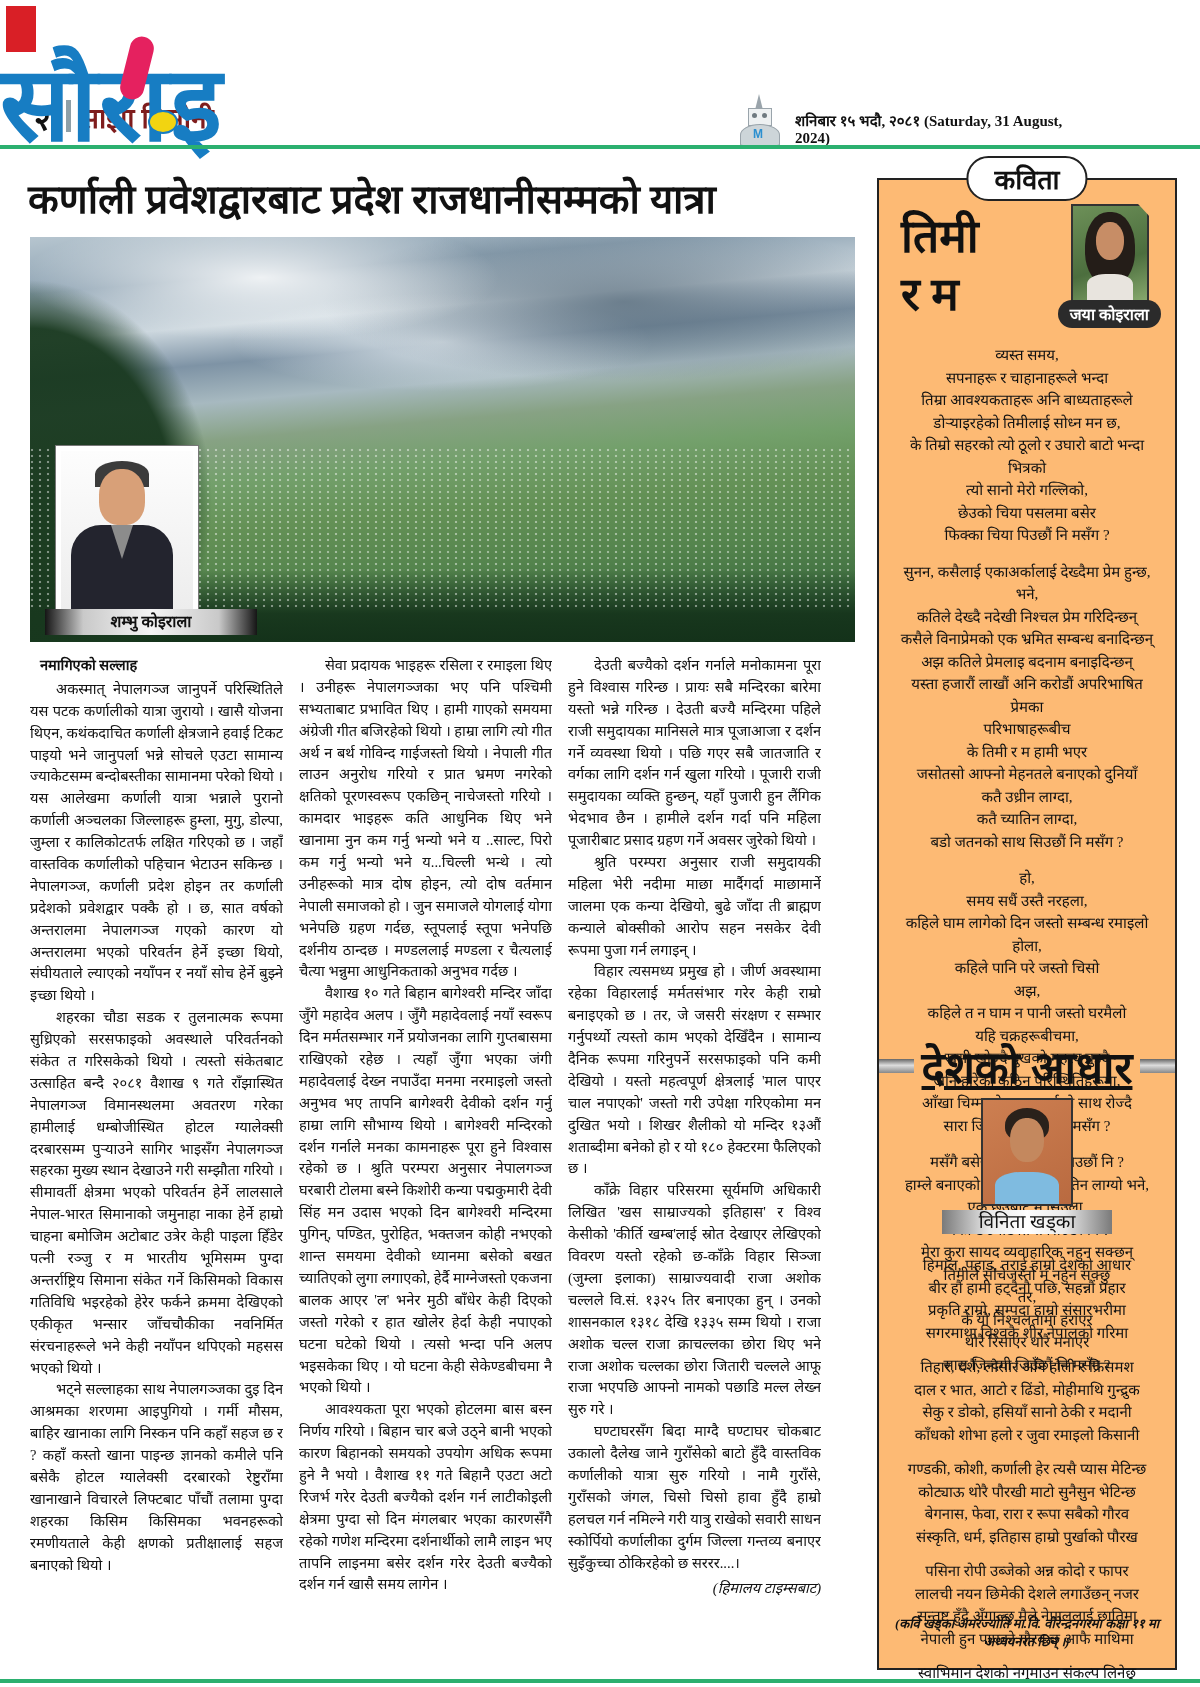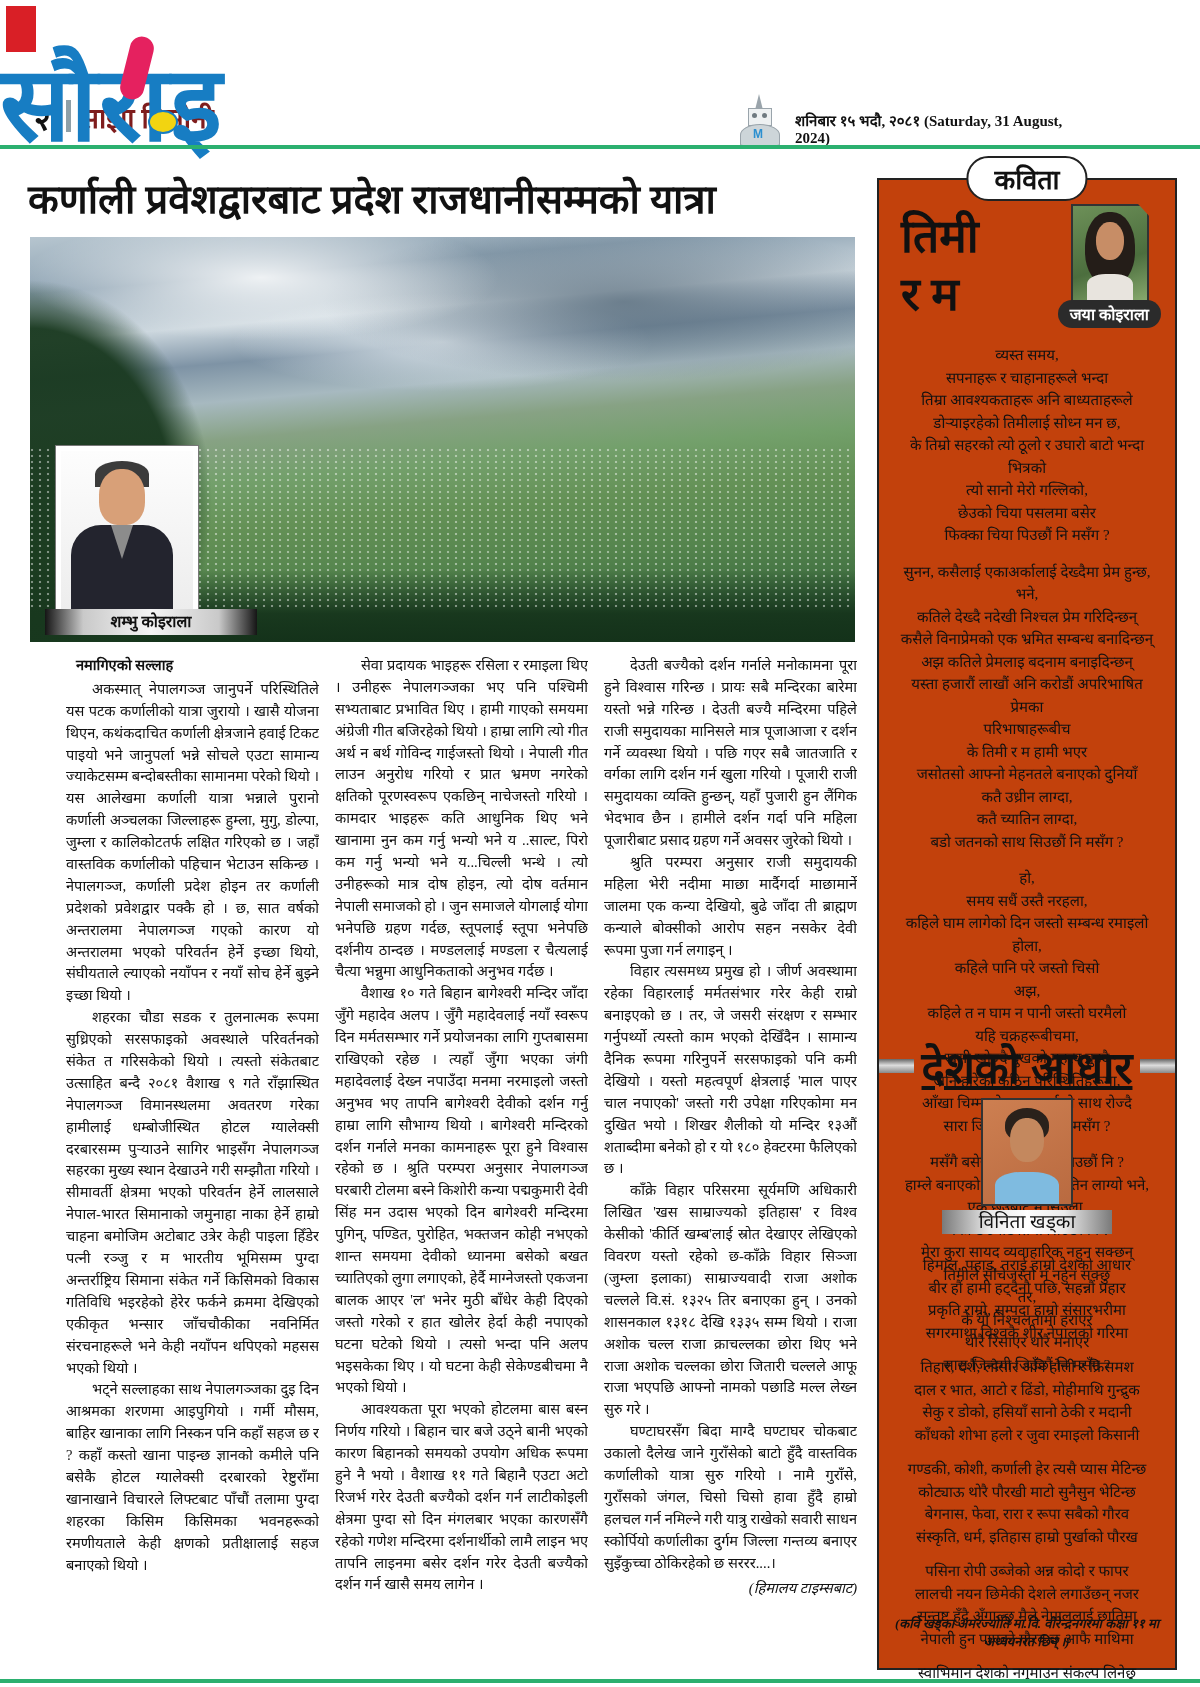--- a/index.html
+++ b/index.html
@@ -54,29 +54,29 @@
   .p-head{position:absolute;left:38px;top:18px;width:46px;height:56px;background:#d8a078;border-radius:46% 46% 40% 40%;}
   .p-hair{position:absolute;left:34px;top:10px;width:54px;height:26px;background:#3b3b3b;border-radius:50% 50% 0 0;}
   .p-body{position:absolute;left:10px;top:74px;width:102px;height:90px;background:#23242e;
      border-radius:30px 30px 0 0;}
   .p-collar{position:absolute;left:50px;top:74px;width:22px;height:34px;background:#8c8c8c;
      clip-path:polygon(0 0,100% 0,50% 100%);}
   .caption-bar{position:absolute;left:15px;top:372px;width:212px;height:26px;line-height:26px;
      text-align:center;font-size:16px;font-weight:bold;color:#101010;
      background:linear-gradient(90deg,#151515,#c9c9c9 18%,#f4f4f4 50%,#c9c9c9 82%,#151515);}
 
-  .columns{position:absolute;left:30px;top:655px;width:792px;height:1022px;display:flex;gap:16px;overflow:hidden;margin-left:36px;}
+  .columns{position:absolute;left:30px;top:655px;width:792px;height:1022px;display:flex;gap:16px;overflow:hidden;}
   .col{width:253px;overflow:hidden;text-align:justify;font-size:14.6px;line-height:1.5;}
   .col p{margin:0;text-indent:26px;}
   .col .shead{font-weight:bold;text-indent:10px;margin:0 0 2px 0;}
   .col .credit{text-align:right;font-style:italic;text-indent:0;margin-top:4px;}
 
   
   .poembox{position:absolute;left:877px;top:178px;width:296px;height:1488px;border:2px solid #222;
-     background:#c2410c;}
+     background:#fdba74;}
   .kavita-pill{position:absolute;left:50%;top:-24px;transform:translateX(-50%);background:#fff;
      border:2px solid #222;border-radius:22px;padding:2px 26px;font-size:27px;font-weight:bold;white-space:nowrap;}
   .poem1-title{position:absolute;left:22px;top:28px;font-size:46px;font-weight:bold;line-height:1.25;}
   .author-photo1{position:absolute;right:26px;top:24px;width:74px;height:94px;border:2px solid #333;
      background:linear-gradient(160deg,#6d9058,#4c6e3e 60%,#86a86d);overflow:hidden;
      clip-path:polygon(0 0,86% 0,100% 12%,100% 100%,0 100%);}
   .j-hair{position:absolute;left:12px;top:6px;width:50px;height:74px;background:#241d18;border-radius:46%;}
   .j-face{position:absolute;left:23px;top:16px;width:28px;height:38px;background:#c78d66;border-radius:48%;}
   .j-shirt{position:absolute;left:14px;top:68px;width:46px;height:26px;background:#e8e4de;border-radius:40% 40% 0 0;}
   .author-tag1{position:absolute;right:14px;top:120px;background:#2b2b2b;color:#fff;border-radius:14px;

